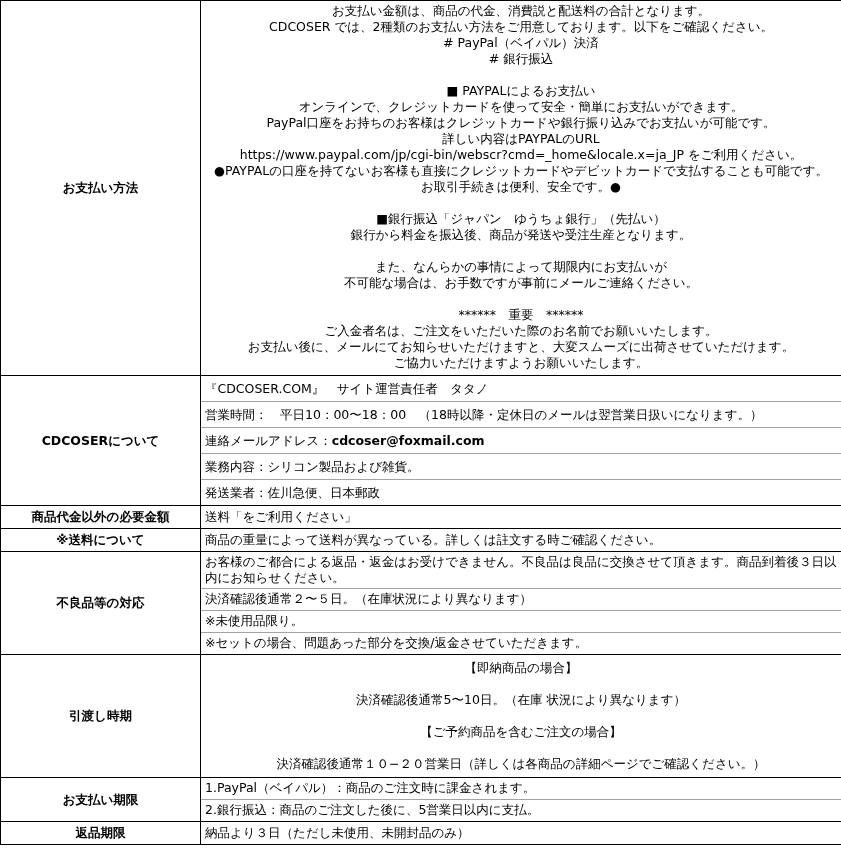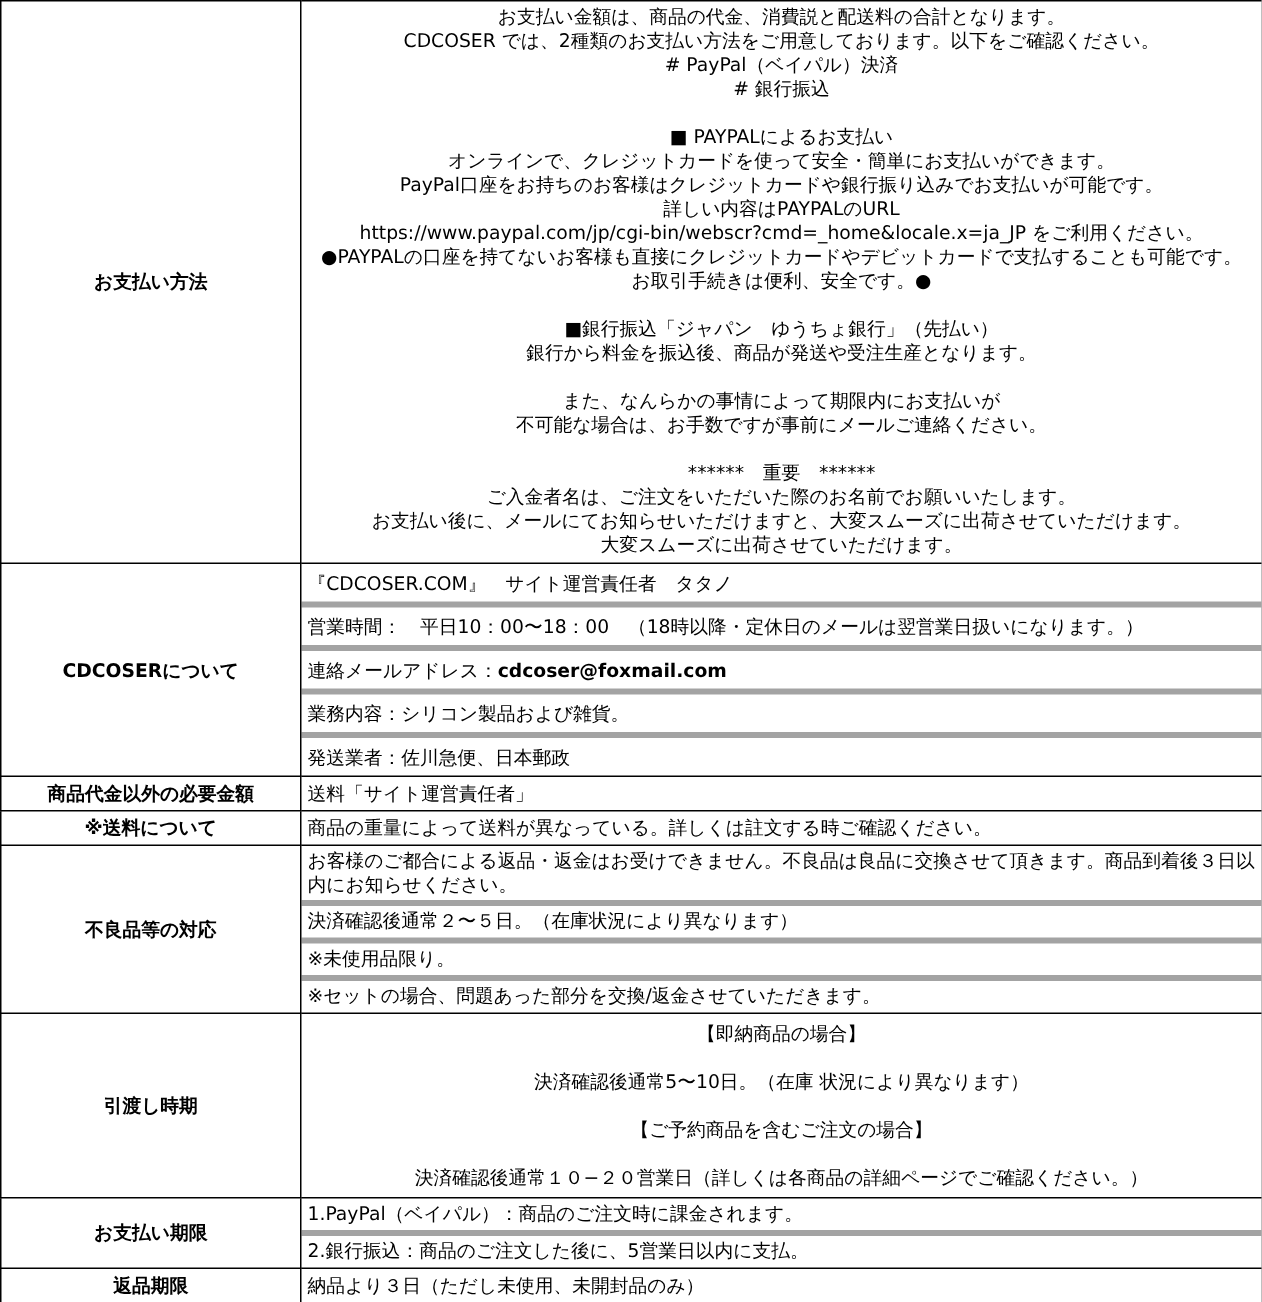--- a/index.html
+++ b/index.html
@@ -35,21 +35,21 @@
     padding: 2px 3px;
     background: #ffffff;
     margin-left: 40px;
   }
   td.cell { padding: 2px 4px 4px 4px; }
   td.single { padding: 3px 4px; }
   td.flush { padding: 0; }
   td.delivery { padding: 5px 4px; }
   .line { min-height: 16px; white-space: pre-wrap; text-align: center; }
   .subrow {
-    border-bottom: 4px solid #a3a3a3;
+    border-bottom: 1px solid #a3a3a3;
     padding: 2px 4px;
     min-height: 17px;
   }
   .subrow.lg { padding: 5px 4px 4px 4px; min-height: 16px; }
   .subrow:last-child { border-bottom: none; }
   .b { font-weight: bold; }
 </style>
 </head>
 <body>
 
@@ -80,39 +80,39 @@
               <div class="line"></div>
               <div class="line">■銀行振込「ジャパン　ゆうちょ銀行」（先払い）</div>
               <div class="line">銀行から料金を振込後、商品が発送や受注生産となります。</div>
               <div class="line"></div>
               <div class="line">また、なんらかの事情によって期限内にお支払いが</div>
               <div class="line">不可能な場合は、お手数ですが事前にメールご連絡ください。</div>
               <div class="line"></div>
               <div class="line">******　重要　******</div>
               <div class="line">ご入金者名は、ご注文をいただいた際のお名前でお願いいたします。</div>
               <div class="line">お支払い後に、メールにてお知らせいただけますと、大変スムーズに出荷させていただけます。</div>
-              <div class="line">大変スムーズに出荷させていただけます。</div>
+              <div class="line">ご協力いただけますようお願いいたします。</div>
             </div>
         </td>
       </tr>
 
       <tr>
         <td class="th">CDCOSERについて</td>
         <td class="flush">
           <div class="subrow lg">『CDCOSER.COM』　サイト運営責任者　タタノ</div>
           <div class="subrow lg">営業時間：　平日10：00〜18：00　（18時以降・定休日のメールは翌営業日扱いになります。）</div>
           <div class="subrow lg"><span>連絡メールアドレス：</span><span class="b">cdcoser@foxmail.com</span></div>
           <div class="subrow lg">業務内容：シリコン製品および雑貨。</div>
           <div class="subrow lg">発送業者：佐川急便、日本郵政</div>
         </td>
       </tr>
 
       <tr>
         <td class="th">商品代金以外の必要金額</td>
-        <td class="single">送料「サイト運営責任者」</td>
+        <td class="single">送料「をご利用ください」</td>
       </tr>
 
       <tr>
         <td class="th">※送料について</td>
         <td class="single">商品の重量によって送料が異なっている。詳しくは註文する時ご確認ください。</td>
       </tr>
 
       <tr>
         <td class="th">不良品等の対応</td>
         <td class="flush">

